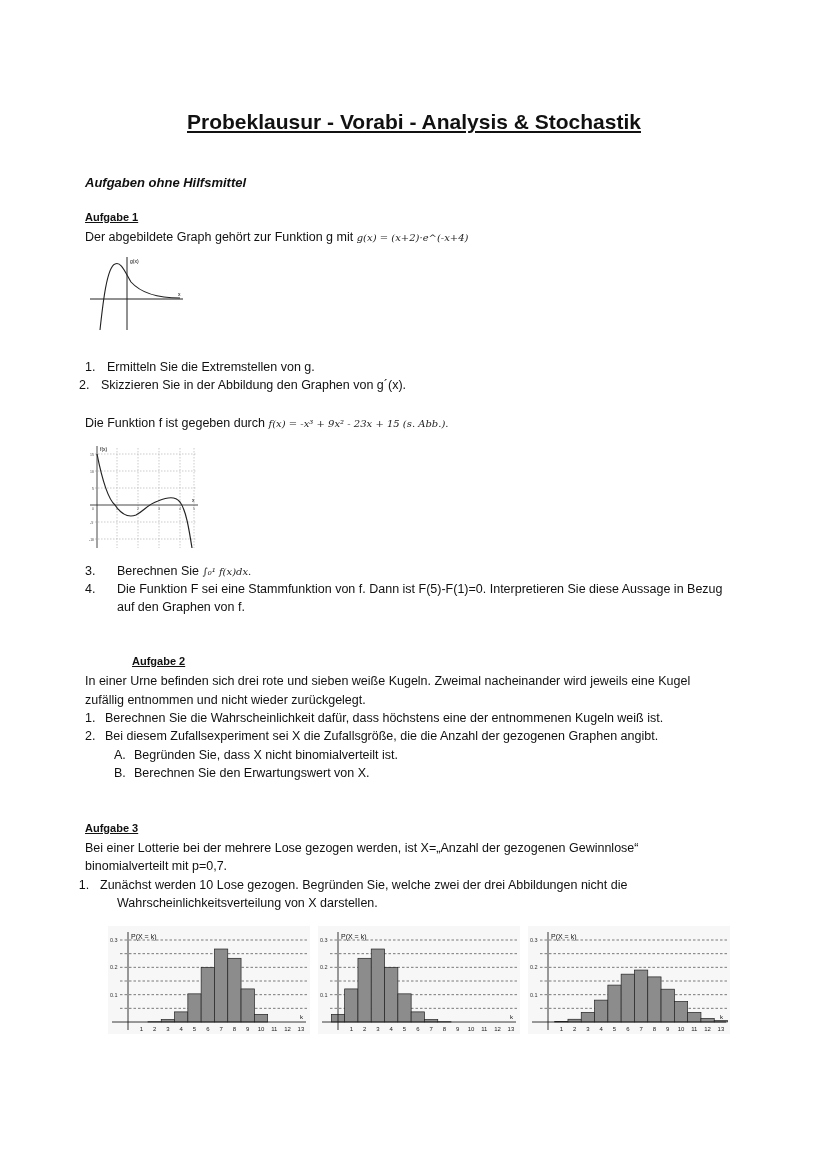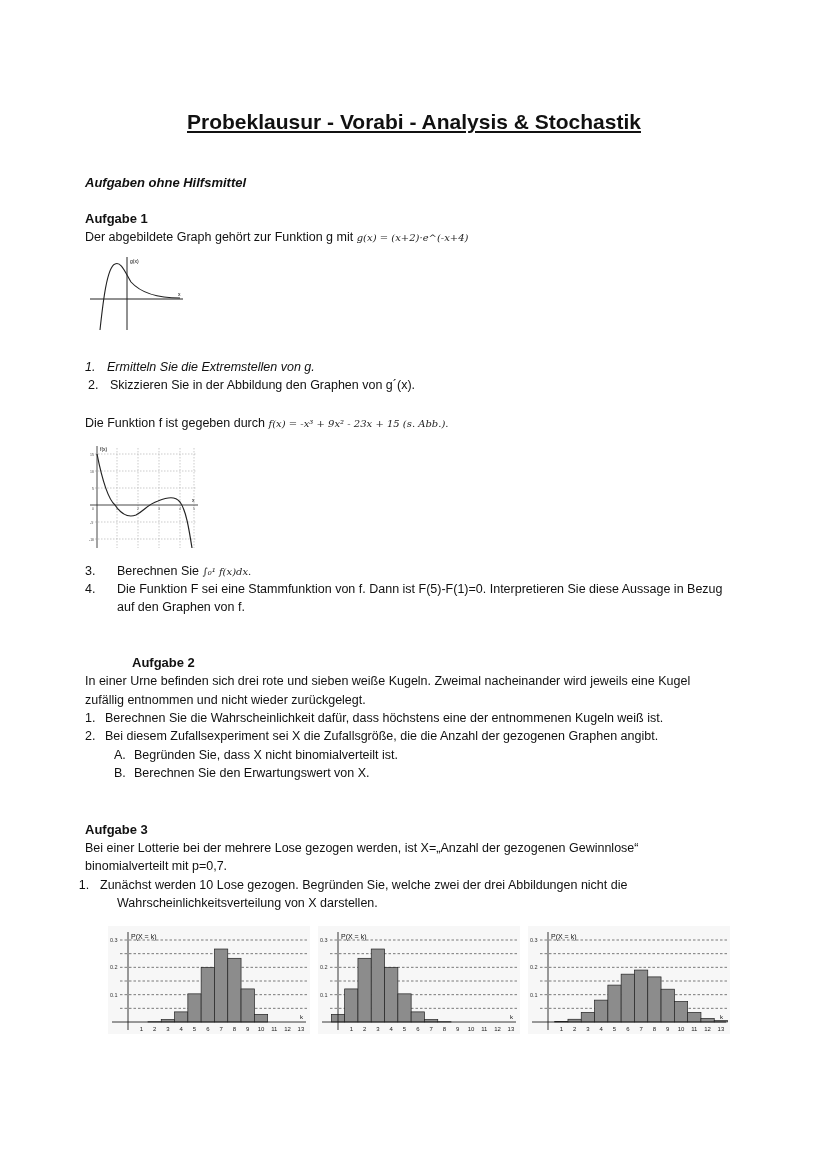--- a/index.html
+++ b/index.html
@@ -1,21 +1,21 @@
 <!DOCTYPE html>
 <html><head>
   <meta charset="utf-8">
   <style>
     html, body { margin: 0; padding: 0; background: #ffffff; }
     body { width: 828px; height: 1152px; position: relative; overflow: hidden;
       font-family: "Liberation Sans", sans-serif; color: #111; }
     .abs { position: absolute; }
     .title { left: 0; width: 828px; top: 110px; text-align: center; font-size: 21px; font-weight: bold; text-decoration: underline; }
     .subhead { left: 85px; top: 175px; font-size: 13px; font-weight: bold; font-style: italic; }
-    .heading { font-size: 13px; font-weight: bold; }
+    .heading { font-size: 11px; font-weight: bold; text-decoration: underline; }
     .txt { font-size: 12.5px; line-height: 18.5px; }
     .hand { font-family: "DejaVu Serif", serif; font-size: 10px; font-style: italic; color: #222; }
     .num { display: inline-block; width: 22px; }
     .num2 { display: inline-block; width: 32px; }
     .sub { display: inline-block; width: 20px; }
     svg text { font-family: "Liberation Sans", sans-serif; }
   </style>
 </head>
 <body>
 
@@ -29,24 +29,24 @@
 </div>
 
 <svg class="abs" style="left:85px;top:252px;" width="100" height="80">
   <line x1="5" y1="47" x2="98" y2="47" stroke="#222" stroke-width="1"></line>
   <line x1="42" y1="5" x2="42" y2="78" stroke="#222" stroke-width="1"></line>
   <path d="M15,78 C18,50 22,15 30,12 C36,9 40,20 46,30 C55,40 70,46 95,46" fill="none" stroke="#222" stroke-width="1.1"></path>
   <text x="45" y="11" font-size="5">g(x)</text>
   <text x="93" y="44" font-size="5">x</text>
 </svg>
 
-<div class="abs txt" style="left:85px;top:358px;font-style:italic;">
+<div class="abs txt" style="left:85px;top:358px;">
   <span class="num">1.</span><span>Ermitteln Sie die Extremstellen von g.</span>
 </div>
-<div class="abs txt" style="left:88px;top:376px;">
+<div class="abs txt" style="left:79px;top:376px;">
   <span class="num">2.</span><span>Skizzieren Sie in der Abbildung den Graphen von g´(x).</span>
 </div>
 
 <div class="abs txt" style="left:85px;top:414px;">
   <span>Die Funktion f ist gegeben durch</span>
   <span class="hand">f(x) = -x³ + 9x² - 23x + 15  (s. Abb.).</span>
 </div>
 
 <svg class="abs" style="left:88px;top:444px;" width="112" height="106">
   <g stroke="#aaa" stroke-width="0.6" stroke-dasharray="1.5,1.5">

